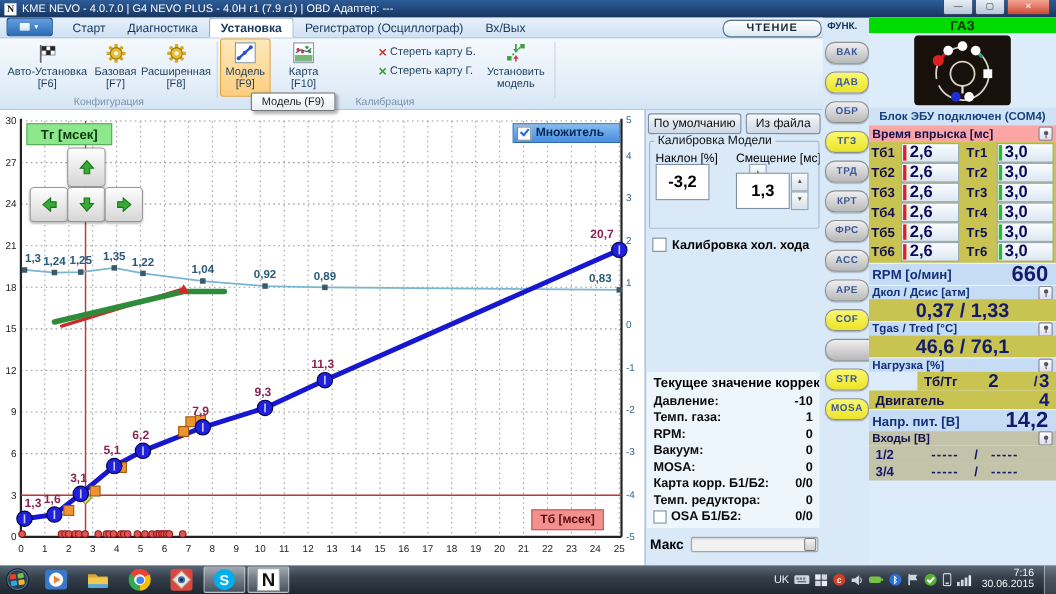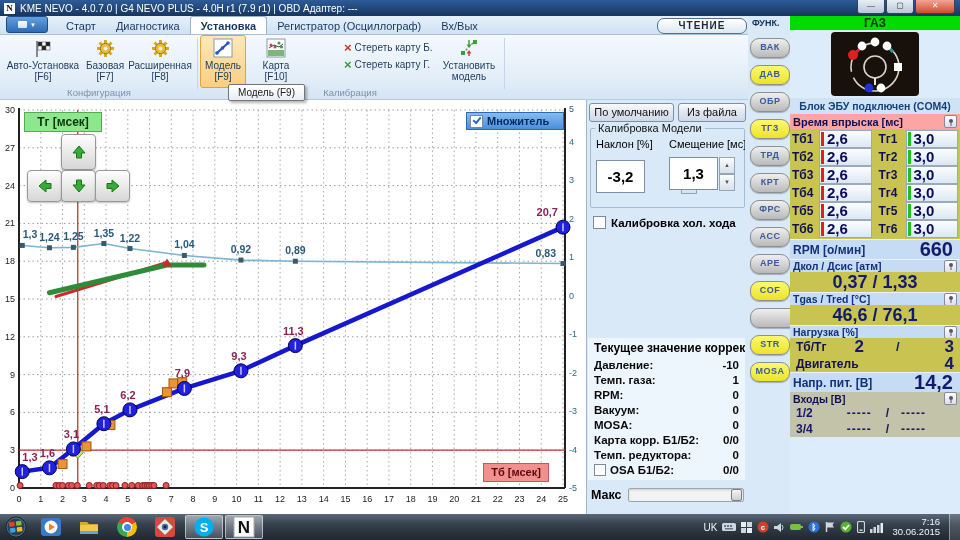--- a/index.html
+++ b/index.html
@@ -439,21 +439,21 @@
 
   <div id="midpanel" class="abs">
     <div style="position:absolute;left:2px;top:3px;right:2px;display:flex;gap:4px;">
       <div class="w7btn" style="flex:1;height:17px;line-height:17px;">По умолчанию</div>
       <div class="w7btn" style="width:66px;height:17px;line-height:17px;">Из файла</div>
     </div>
     <div id="calibbox">
       <span class="leg">Калибровка Модели</span>
       <div style="position:absolute;left:5px;top:9px;font-size:11px;white-space:nowrap;">Наклон [%]</div>
       <div style="position:absolute;left:78px;top:9px;font-size:11px;white-space:nowrap;overflow:hidden;width:76px;">Смещение [мс]</div>
-      <div class="spin" style="left:5px;top:31px;gap:35px;">
+      <div class="spin" style="left:5px;top:20px;gap:35px;">
         <span class="val">-3,2</span>
         <span class="uds">
             <span class="ud">▲</span>
             <span class="ud">▼</span>
           </span>
       </div>
       <div class="spin" style="left:78px;top:28px;">
         <span class="val">1,3</span>
         <span class="uds">
             <span class="ud">▲</span>
@@ -628,21 +628,21 @@
     <div class="yrow sec" style="height:20px;font-size:18px;">46,6  /  76,1</div>
     <div class="bh sec" style="height:13px;">
       <span>Нагрузка [%]</span>
       <span class="pin">
           <svg width="8" height="8">
             <circle cx="4" cy="3" r="2" fill="#556"></circle>
             <line x1="4" y1="5" x2="4" y2="8" stroke="#556"></line>
           </svg>
         </span>
     </div>
-    <div class="yrow sec" style="height:17px;justify-content:flex-start;padding:5px 6px;">
+    <div class="yrow sec" style="height:17px;justify-content:flex-start;padding:5px 6px;margin-left:44px;">
       <span style="font-size:12px;color:#101050;">Тб/Тг</span>
       <span style="font-size:17px;margin-left:28px;">2</span>
       <span style="font-size:13px;margin-left:32px;">/</span>
       <span style="font-size:17px;margin-left:auto;">3</span>
     </div>
     <div class="yrow sec" style="height:17px;justify-content:flex-start;padding:0 6px;">
       <span style="font-size:12px;color:#101050;">Двигатель</span>
       <span style="font-size:17px;margin-left:auto;">4</span>
     </div>
     <div class="bh sec" style="height:20px;">

